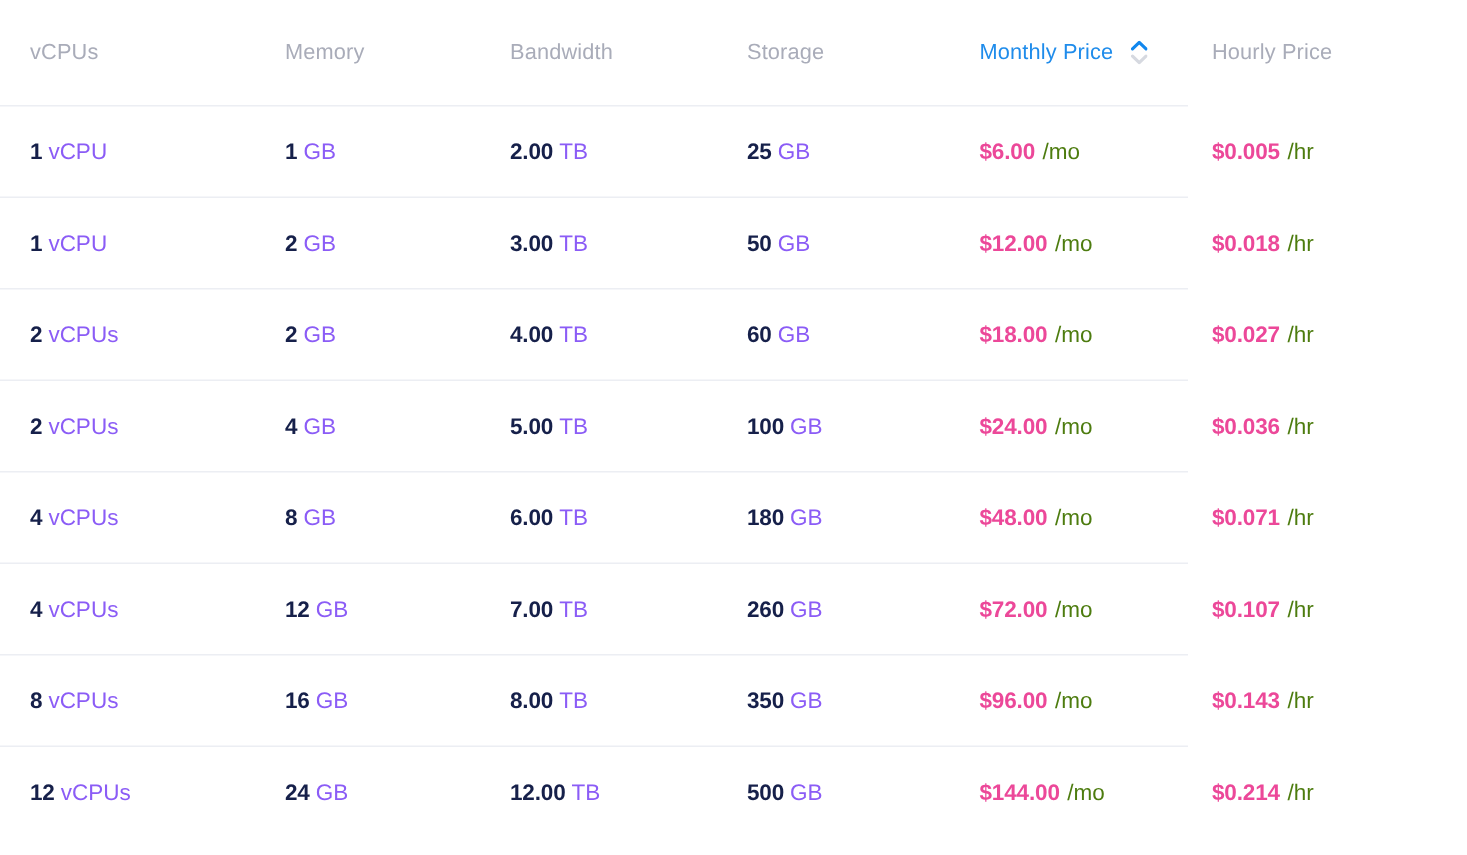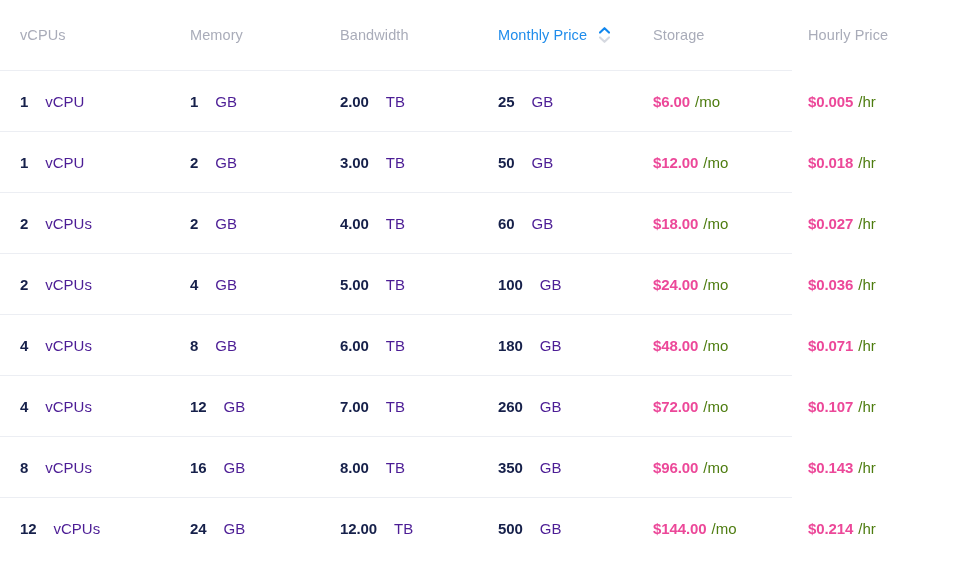--- a/index.html
+++ b/index.html
@@ -71,22 +71,22 @@
     display: flex;
     align-items: baseline;
   }
   .v {
     font-weight: 700;
     color: #16204a;
     letter-spacing: -0.1px;
   }
   .u {
     font-weight: 400;
-    color: #4c1d95;
-    margin-left: 17px;
+    color: #8b5cf6;
+    margin-left: 4px;
   }
   .cell.price .v {
     color: #ec4899;
     font-weight: 700;
   }
   .cell.price .u {
     color: #4d7c0f;
     font-weight: 400;
     margin-left: 5px;
   }
@@ -98,36 +98,36 @@
 
   <div class="row header-row">
     <div class="col-head">
       <span>vCPUs</span>
     </div>
     <div class="col-head">
       <span>Memory</span>
     </div>
     <div class="col-head">
       <span>Bandwidth</span>
+    </div>
+    <div class="col-head">
+      <span>Storage</span>
     </div>
     <div class="col-head sorted">
       <span>Monthly Price</span>
       <span class="sort-icon">
         <svg width="11" height="7" viewBox="0 0 11 7" aria-hidden="true">
           <path d="M1 5.6 L5.5 1.2 L10 5.6" fill="none" stroke="#1187ee" stroke-width="2.1" stroke-linecap="round" stroke-linejoin="round"></path>
         </svg>
         <svg width="11" height="7" viewBox="0 0 11 7" style="margin-top:2px" aria-hidden="true">
           <path d="M1 1.4 L5.5 5.8 L10 1.4" fill="none" stroke="#d6d9e0" stroke-width="2.1" stroke-linecap="round" stroke-linejoin="round"></path>
         </svg>
       </span>
     </div>
     <div class="col-head">
-      <span>Storage</span>
-    </div>
-    <div class="col-head">
       <span>Hourly Price</span>
     </div>
   </div>
 
   <div class="row data-row">
     <div class="cell">
       <span class="v">1</span>
       <span class="u">vCPU</span>
     </div>
     <div class="cell">

